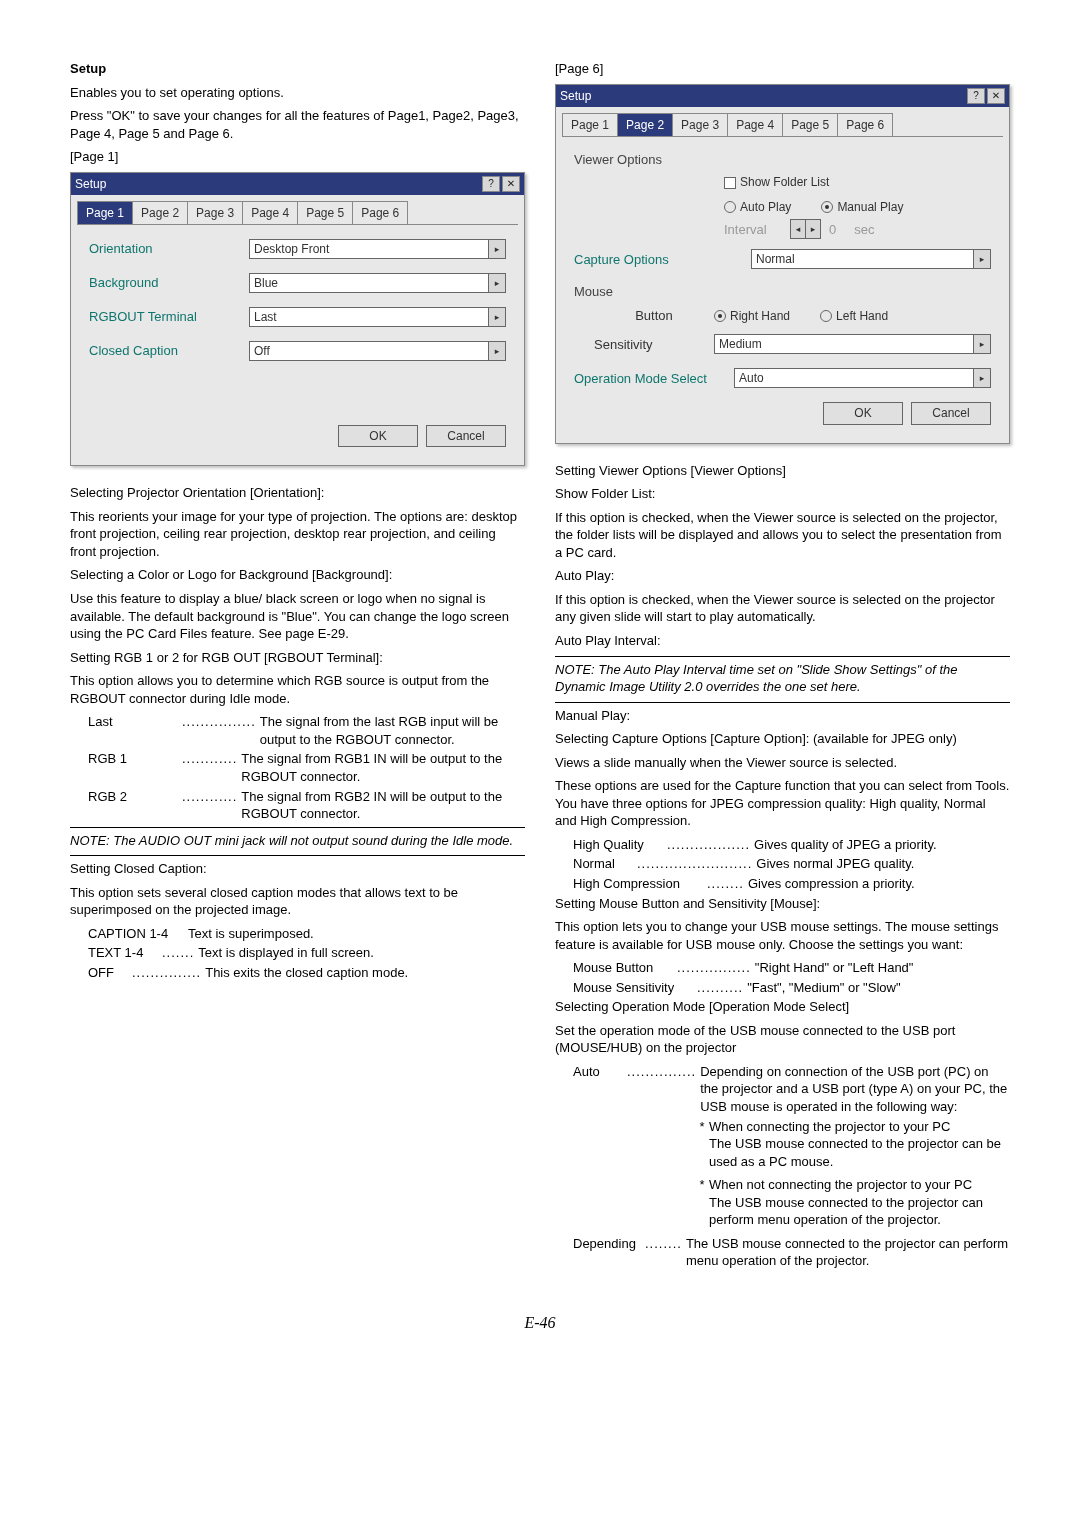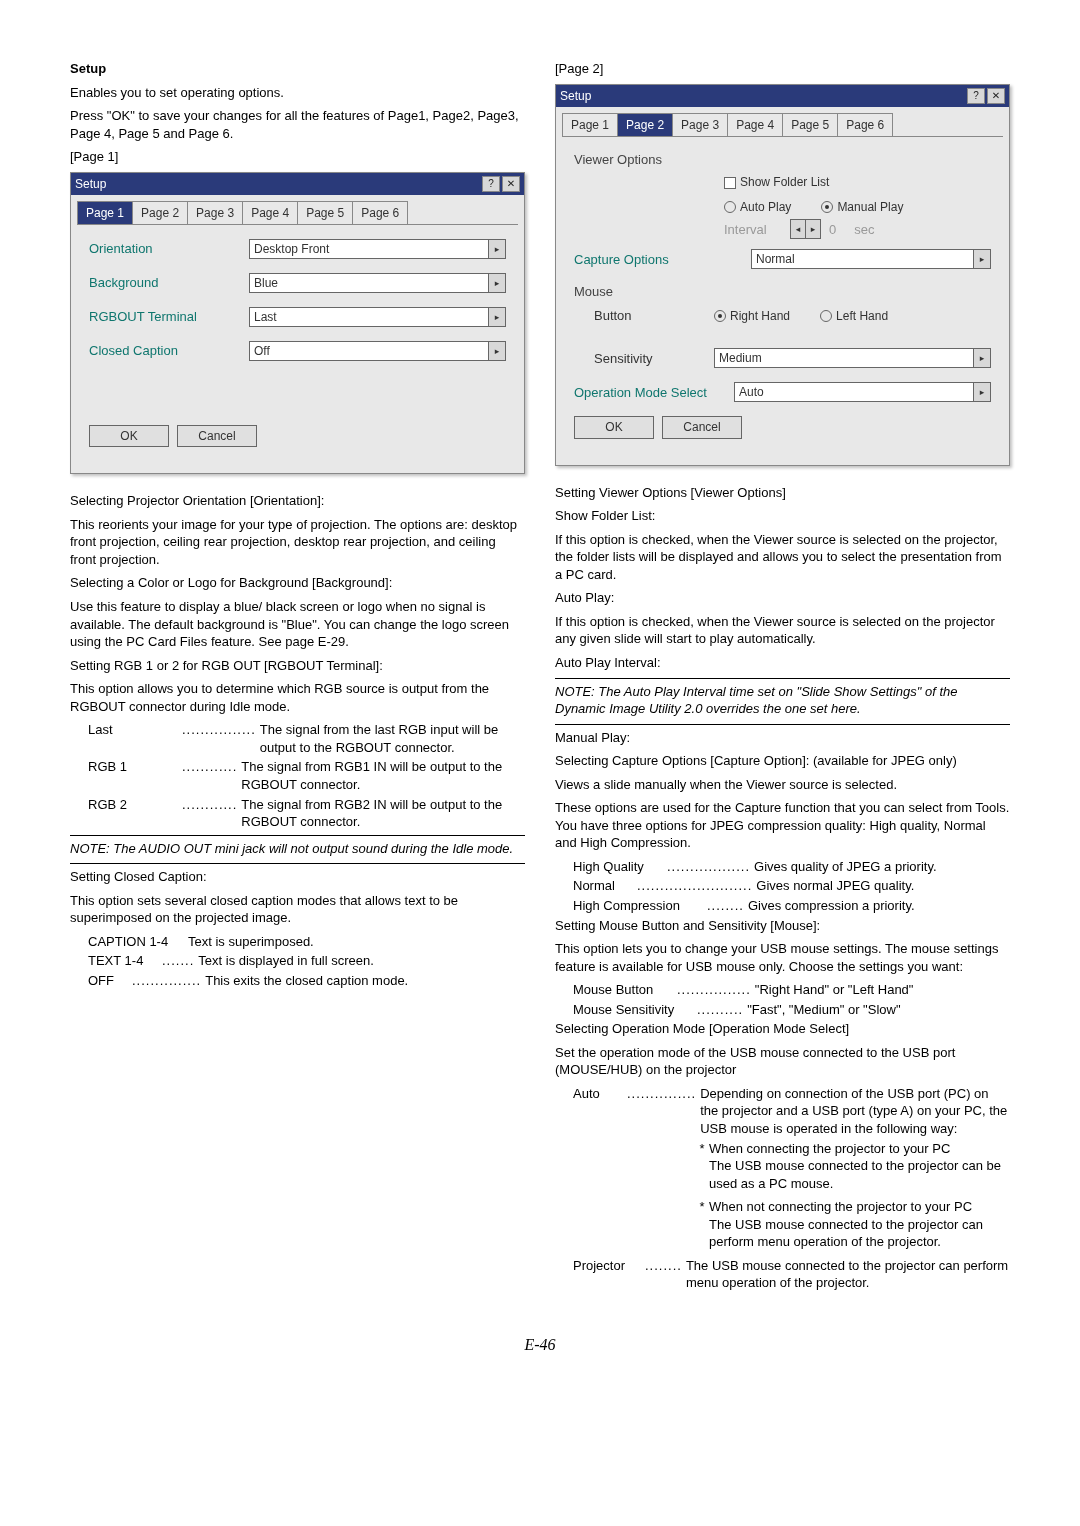--- a/index.html
+++ b/index.html
@@ -64,21 +64,21 @@
     border-bottom: none;
     background: #e8e8e8;
     margin-right: -1px;
     color:#333;
   }
   .tab.active {
     background: #2a3a7a;
     color: #fff;
   }
   .dlg-body {
-    padding: 14px 18px 14px 18px;
+    padding: 14px 18px 6px 18px;
     font-size: 13px;
     color:#444;
   }
   .form-row {
     display: flex;
     align-items: center;
     margin-bottom: 14px;
   }
   .form-row .lbl { width: 160px; color:#0f766e; }
   .form-row .lbl-sub { width: 120px; padding-left:20px; color:#333; }
@@ -97,21 +97,21 @@
     display:flex;align-items:center;justify-content:center;
     font-size:9px;color:#333;
   }
   .radio, .check {
     display:inline-flex;align-items:center;gap:4px;color:#333;font-size:12px;
   }
   .radio .dot { width:10px;height:10px;border:1px solid #666;border-radius:50%;display:flex;align-items:center;justify-content:center; }
   .radio.sel .dot::after { content:"";width:4px;height:4px;border-radius:50%;background:#333; }
   .check .box { width:10px;height:10px;border:1px solid #666;background:#fff; }
   .disabled { color:#999; }
-  .btn-row { display:flex;justify-content:flex-start;gap:8px;padding:0 0 12px 0; }
+  .btn-row { display:flex;justify-content:flex-end;gap:8px;padding:0 0 12px 0; }
   .btn {
     min-width:62px;padding:2px 8px;border:1px solid #666;background:#e0e0e0;
     text-align:center;font-size:12px;color:#333;
   }
   .spin { display:flex;border:1px solid #666;background:#eee;height:18px;margin-left:6px; }
   .spin .spin-btn { border:0;border-right:1px solid #666;width:14px;}
   .spin .spin-btn:last-child{border-right:0;}
 
   .deflist { margin-left:18px; }
   .deflist .row { display:flex; margin-bottom:2px; }
@@ -236,21 +236,21 @@
       <div class="row">
           <span class="term" style="min-width:40px">OFF</span>
           <span class="dots">...............</span>
           <span class="def">This exits the closed caption mode.</span>
         </div>
     </div>
   </div>
 
   <div class="col">
 
-    <div class="para">[Page 2]</div>
+    <div class="para">[Page 6]</div>
 
     <div class="dialog">
       <div class="titlebar">
         <span class="title">Setup</span>
         <span class="tb-btn">?</span>
         <span class="tb-btn">✕</span>
       </div>
       <div class="tabs">
         <span class="tab">Page 1</span>
         <span class="tab active">Page 2</span>
@@ -287,21 +287,21 @@
           </div>
         </div>
         <div class="form-row" style="margin-top:10px;gap:17px;">
           <span class="lbl">Capture Options</span>
           <span class="select">
             <span class="val">Normal</span>
             <span class="arr">▸</span>
           </span>
         </div>
         <div class="para">Mouse</div>
-        <div class="form-row" style="margin-bottom:24px;">
+        <div class="form-row" style="margin-bottom:10px;text-align:center;">
           <span class="lbl-sub">Button</span>
           <span class="radio sel">
               <span class="dot"></span>
               <span>Right Hand</span>
             </span>
           <span style="width:30px"></span>
           <span class="radio">
               <span class="dot"></span>
               <span>Left Hand</span>
             </span>
@@ -397,21 +397,21 @@
         </div>
       <div class="para" style="margin-left:14px">The USB mouse connected to the projector can be used as a PC mouse.</div>
       <div class="bullet section-gap">
           <span class="mark">*</span>
           <span class="txt">When not connecting the projector to your PC</span>
         </div>
       <div class="para" style="margin-left:14px">The USB mouse connected to the projector can perform menu operation of the projector.</div>
     </div>
     <div class="deflist wide" style="margin-top:6px">
       <div class="row">
-          <span class="term" style="min-width:68px">Projector</span>
+          <span class="term" style="min-width:68px">Depending</span>
           <span class="dots">........</span>
           <span class="def">The USB mouse connected to the projector can perform menu operation of the projector.</span>
         </div>
     </div>
 
   </div>
 </div>
 
 <div class="pagenum">E-46</div>
 

